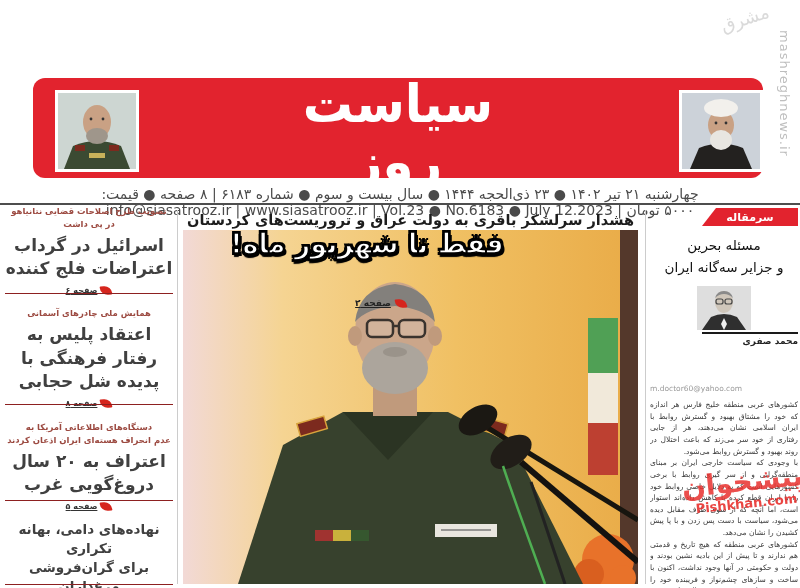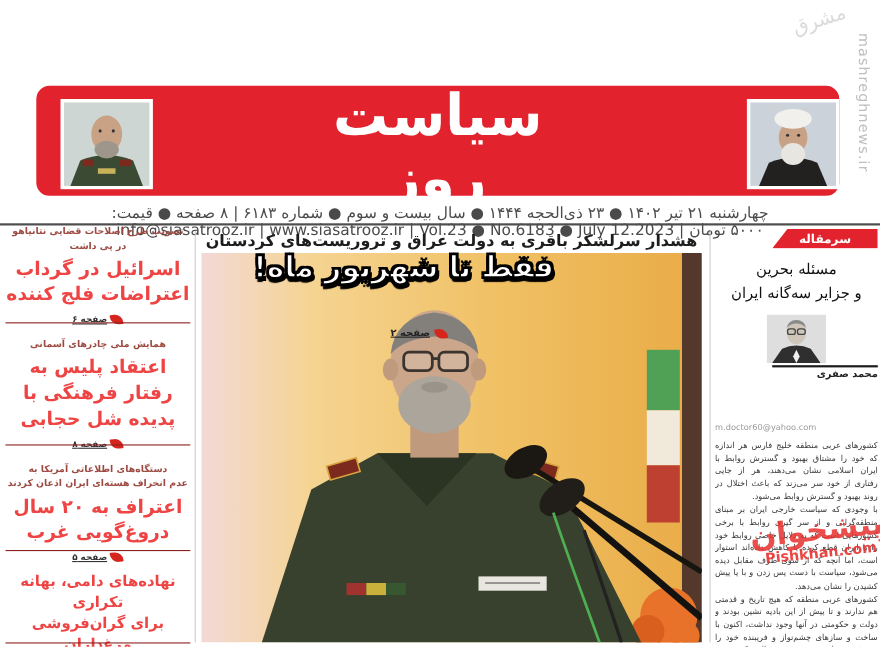--- a/index.html
+++ b/index.html
@@ -26,21 +26,21 @@
   .chev{font-size:13px;color:#fff;line-height:1;}
 
   
   .dateline{position:absolute;left:90px;top:186px;width:620px;text-align:center;font-size:14px;color:#4a4a4a;direction:rtl;}
   .mainrule{position:absolute;left:0;top:203px;width:800px;height:2px;background:#4e4e4e;}
   .vline{position:absolute;top:210px;height:374px;width:1px;background:#ccc;}
 
   
   .story{position:absolute;left:5px;width:168px;text-align:center;direction:rtl;}
   .sk{font-size:8.5px;font-weight:600;color:#9c4a41;line-height:1.5;white-space:pre-line;}
-  .sh{font-size:17px;font-weight:800;color:#ef4444;line-height:1.4;margin-top:3px;white-space:pre-line;}
+  .sh{font-size:17px;font-weight:800;color:#404040;line-height:1.4;margin-top:3px;white-space:pre-line;}
   .sh.small{font-size:13.5px;}
   .stag{margin-top:5px;display:flex;justify-content:center;align-items:center;gap:3px;}
   .stag .t{font-size:8px;font-weight:bold;color:#333;text-decoration:underline;}
   .flag{width:12px;height:9px;background:#d6251d;border-radius:1px 8px 1px 8px;transform:rotate(-6deg);}
   .srule{position:absolute;left:5px;width:168px;border-top:1.5px solid #8d2020;}
 
   
   .kicker-main{position:absolute;left:183px;top:212px;width:455px;text-align:center;font-size:14.5px;font-weight:bold;color:#1d1d1d;direction:rtl;z-index:3;}
   .photo{position:absolute;left:183px;top:230px;width:455px;height:354px;z-index:1;}
   .photo svg{display:block;width:455px;height:354px;}

